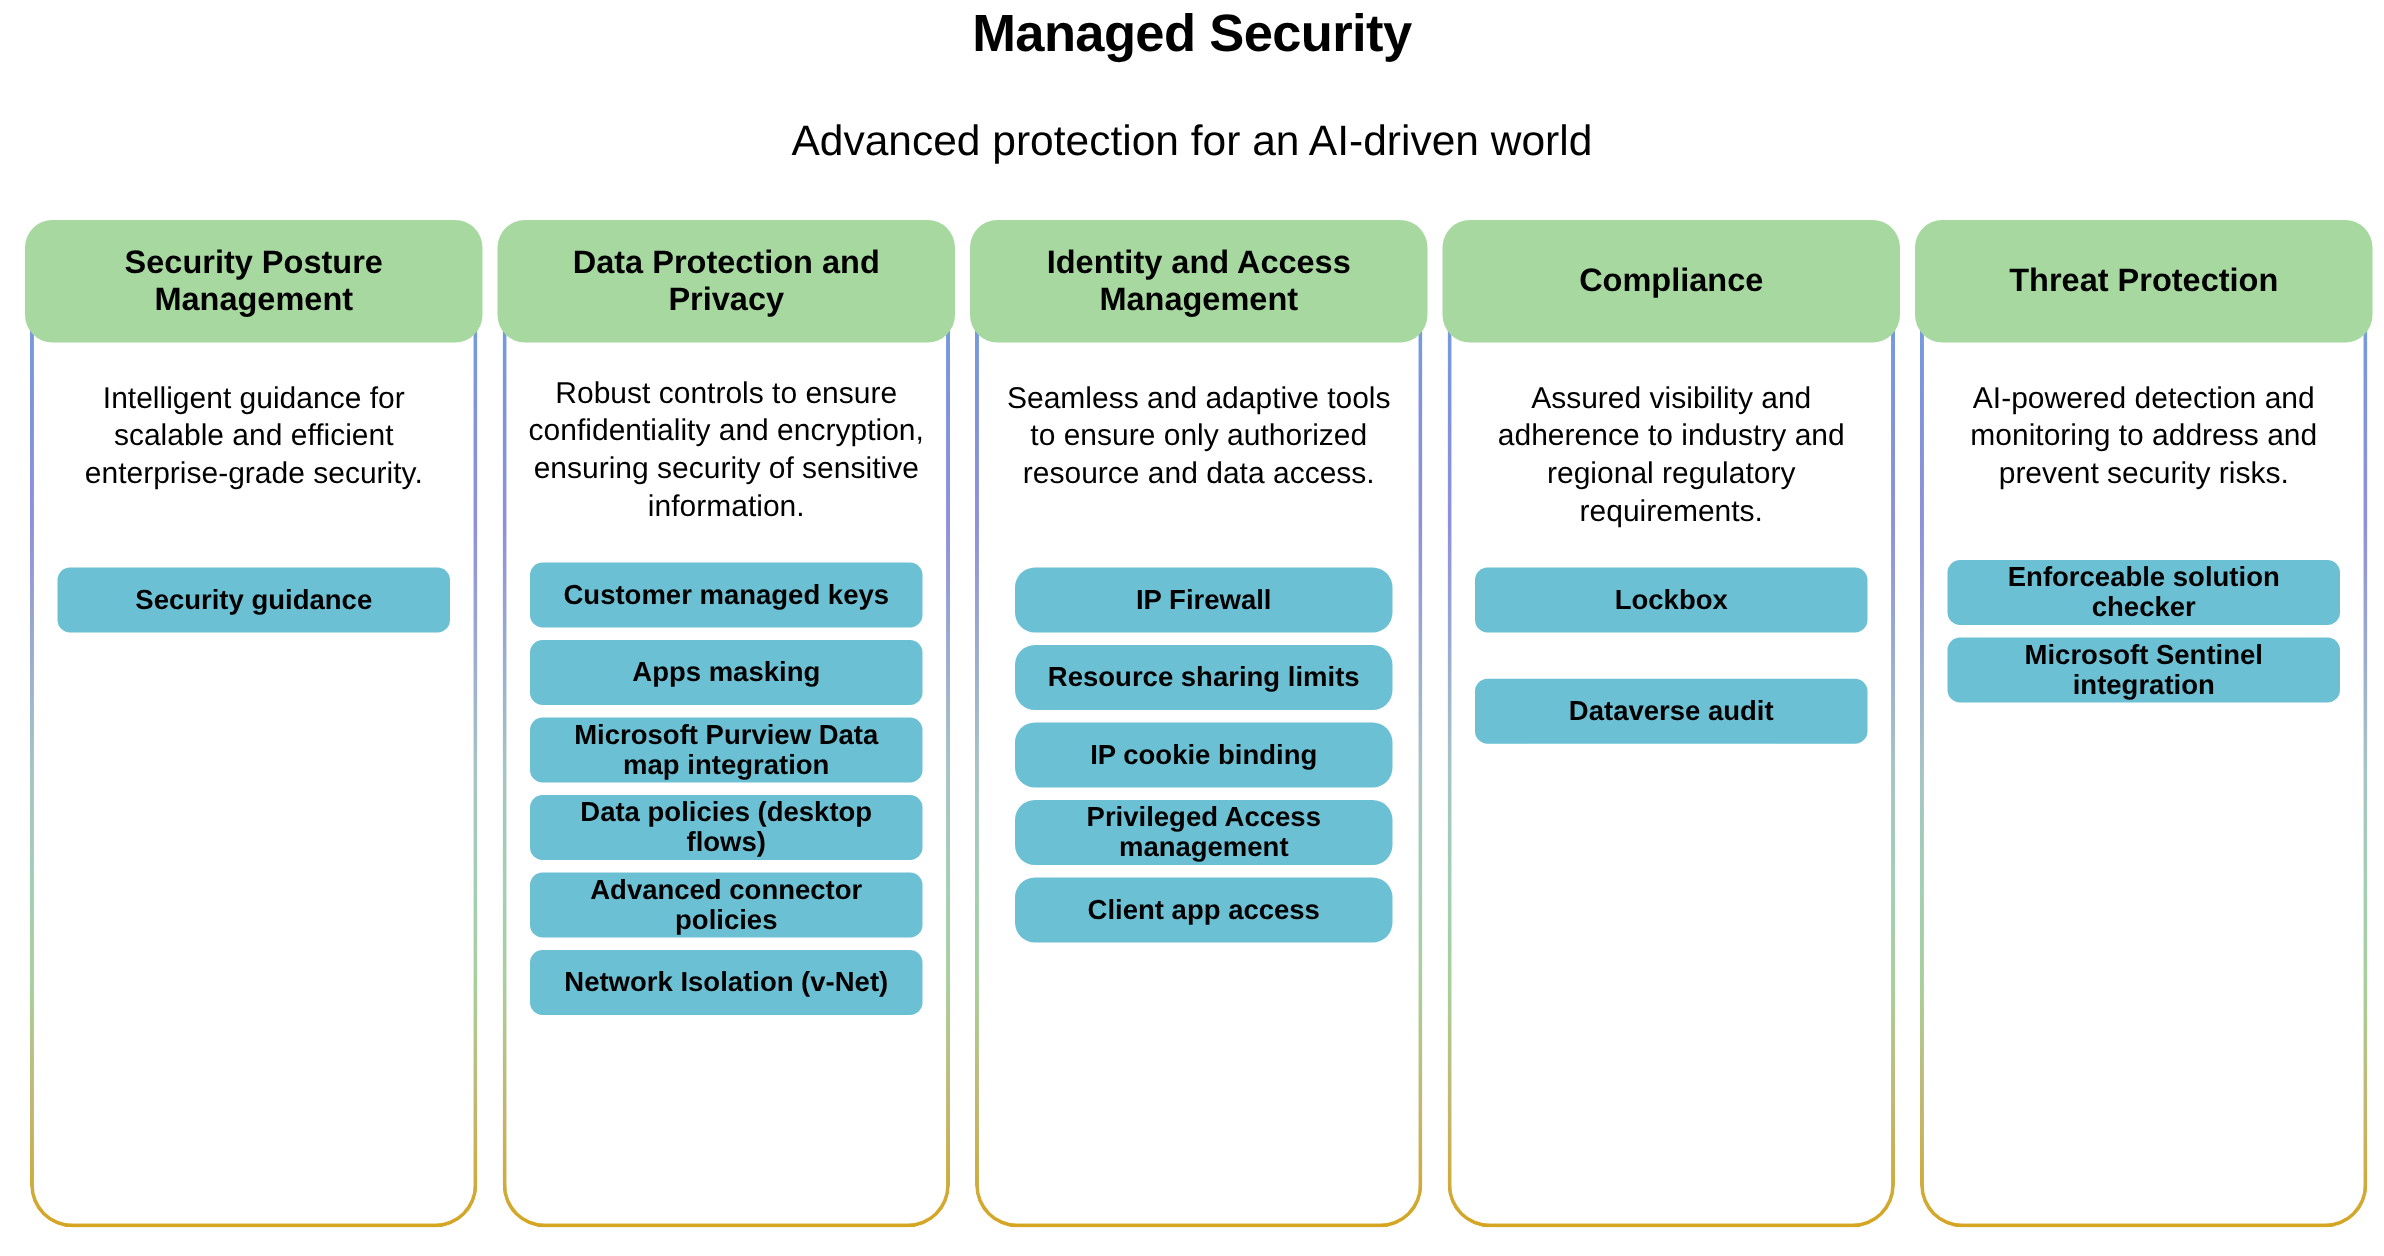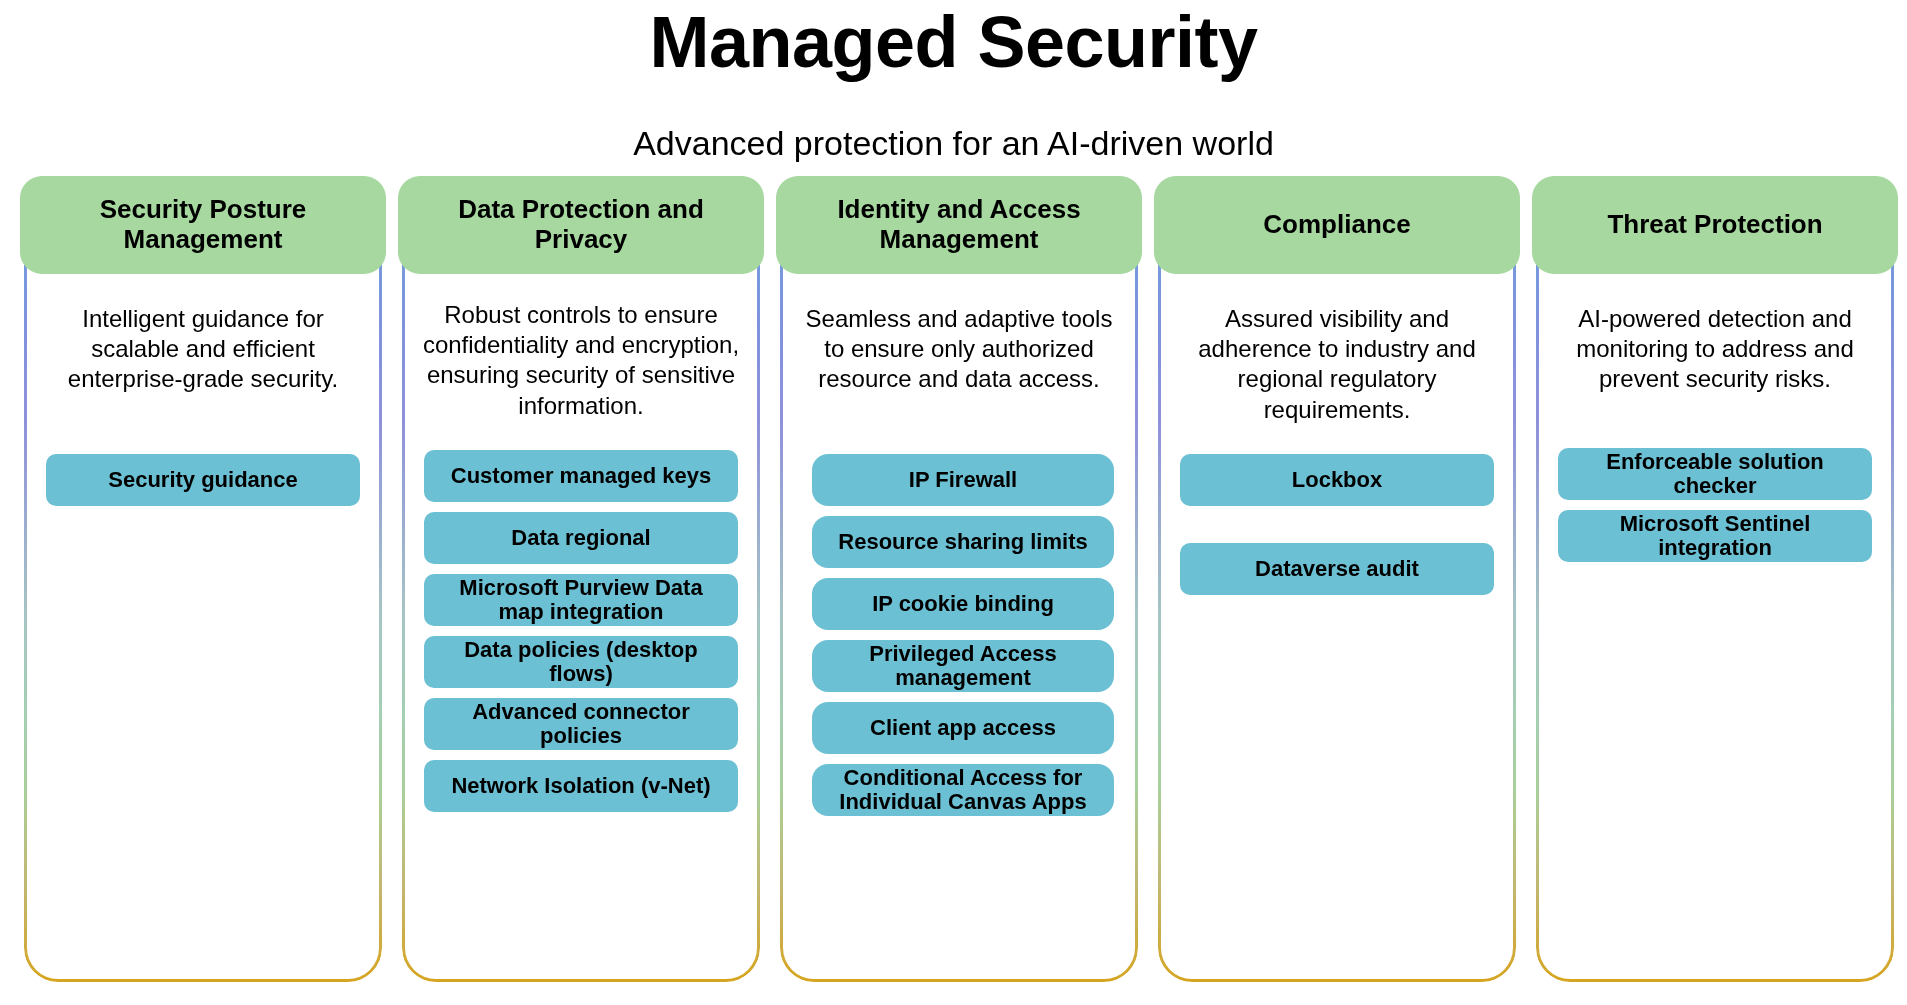--- a/index.html
+++ b/index.html
@@ -17,21 +17,21 @@
     position: relative;
   }
 
   
   #header {
     width: 100%;
     text-align: center;
     padding-top: 2px;
   }
   #page-title {
-    font-size: 72px;
+    font-size: 42px;
     font-weight: bold;
     letter-spacing: -0.5px;
     line-height: 1.0;
     margin: 0;
     padding-top: 4px;
     color: #000000;
   }
   #page-subtitle {
     font-size: 34px;
     font-weight: normal;
@@ -209,42 +209,41 @@
 
   <div class="column c2">
     <div class="card-inner"></div>
     <div class="card-frame"></div>
     <div class="col-header">
       <span class="col-header-text">Data Protection and Privacy</span>
     </div>
     <div class="col-desc">Robust controls to ensure confidentiality and encryption, ensuring security of sensitive information.</div>
     <div class="pill-list">
       <div class="pill">Customer managed keys</div>
-      <div class="pill">Data regional</div>
+      <div class="pill">Apps masking</div>
       <div class="pill">Microsoft Purview Data map integration</div>
       <div class="pill">Data policies (desktop flows)</div>
       <div class="pill">Advanced connector policies</div>
       <div class="pill">Network Isolation (v-Net)</div>
     </div>
   </div>
 
   <div class="column c3 rounder">
     <div class="card-inner"></div>
     <div class="card-frame"></div>
     <div class="col-header">
       <span class="col-header-text">Identity and Access Management</span>
     </div>
     <div class="col-desc">Seamless and adaptive tools to ensure only authorized resource and data access.</div>
     <div class="pill-list">
       <div class="pill">IP Firewall</div>
       <div class="pill">Resource sharing limits</div>
       <div class="pill">IP cookie binding</div>
       <div class="pill">Privileged Access management</div>
       <div class="pill">Client app access</div>
-      <div class="pill">Conditional Access for Individual Canvas Apps</div>
     </div>
   </div>
 
   <div class="column c4">
     <div class="card-inner"></div>
     <div class="card-frame"></div>
     <div class="col-header">
       <span class="col-header-text">Compliance</span>
     </div>
     <div class="col-desc">Assured visibility and adherence to industry and regional regulatory requirements.</div>

